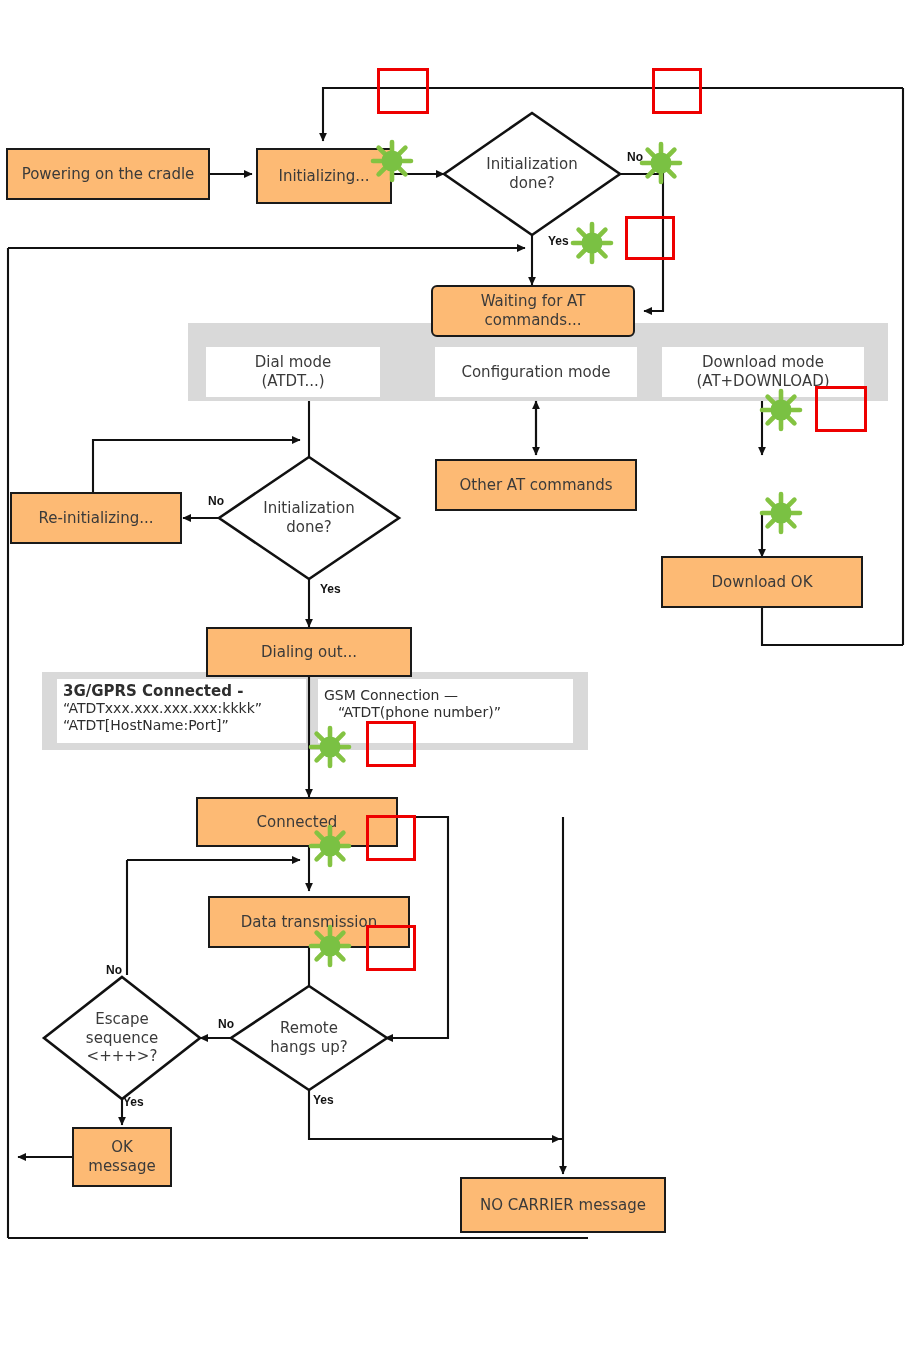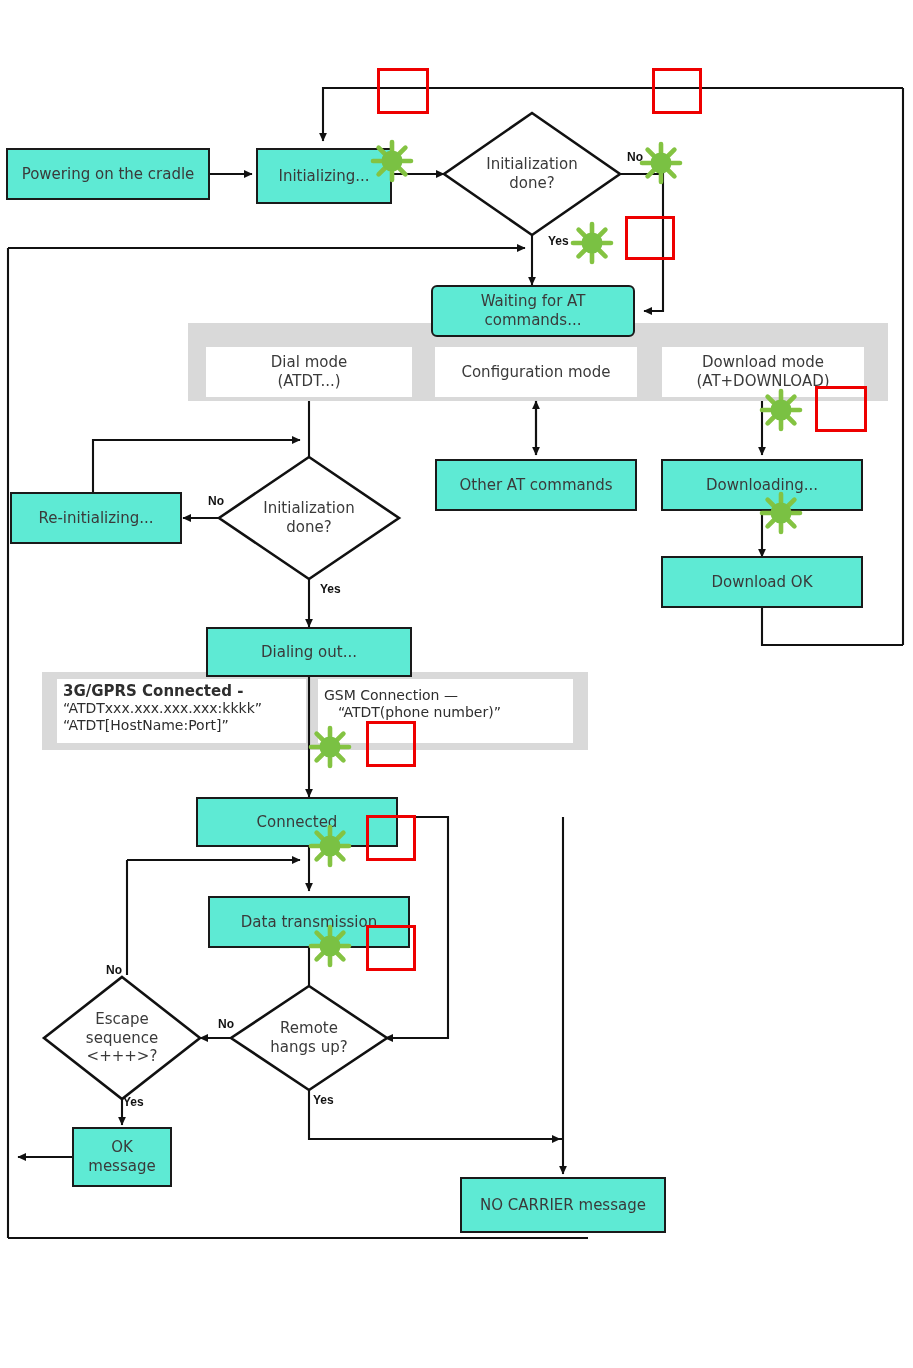--- a/index.html
+++ b/index.html
@@ -1,20 +1,20 @@
 <!DOCTYPE html>
 <html><head>
 <meta charset="utf-8">
 <style>
   html,body{margin:0;padding:0;background:#ffffff;}
   #page{position:relative;width:913px;height:1368px;background:#ffffff;overflow:hidden;
         font-family:"DejaVu Sans","Liberation Sans",sans-serif;}
   svg{position:absolute;left:0;top:0;width:913px;height:1368px;}
   .node{position:absolute;box-sizing:border-box;display:flex;align-items:center;
-        justify-content:center;text-align:center;background:#5eead4;
+        justify-content:center;text-align:center;background:#fdba74;
         border:2px solid #1a1a1a;color:#3a3a3a;font-size:15px;line-height:1.25;
         font-family:"DejaVu Sans","Liberation Sans",sans-serif;}
   .plain{border:none;background:#ffffff;}
   .band{position:absolute;background:#d9d9d9;border:none;}
   .diamond-label{position:absolute;display:flex;align-items:center;justify-content:center;
         text-align:center;color:#3a3a3a;font-size:15px;line-height:1.25;pointer-events:none;}
   .edge-label{position:absolute;font-family:Liberation Sans, sans-serif;
         font-weight:bold;font-size:12px;color:#111;}
   .redbox{position:absolute;border:3px solid #ee0000;background:transparent;}
   .conn{position:absolute;box-sizing:border-box;background:#ffffff;text-align:left;
@@ -98,31 +98,30 @@
     </g>
   </svg>
 
   <div class="node" style="left:6px;top:148px;width:204px;height:52px;">Powering on the cradle</div>
 
   <div class="node" style="left:256px;top:148px;width:136px;height:56px;">Initializing...</div>
 
   <div class="node" style="left:431px;top:285px;width:204px;height:52px;white-space:pre-line;border-radius:6px;">Waiting for AT
 commands...</div>
 
-  <div class="node plain" style="left:206px;top:347px;width:206px;height:50px;white-space:pre-line;">Dial mode
+  <div class="node plain" style="left:206px;top:347px;width:174px;height:50px;white-space:pre-line;">Dial mode
 (ATDT...)</div>
 
   <div class="node plain" style="left:435px;top:347px;width:202px;height:50px;">Configuration mode</div>
 
   <div class="node plain" style="left:662px;top:347px;width:202px;height:50px;white-space:pre-line;">Download mode
 (AT+DOWNLOAD)</div>
 
   <div class="node" style="left:435px;top:459px;width:202px;height:52px;">Other AT commands</div>
 
-  <div class="node" style="left:661px;top:459px;width:202px;height:52px;">Downloading...</div>
 
   <div class="node" style="left:661px;top:556px;width:202px;height:52px;">Download OK</div>
 
   <div class="node" style="left:10px;top:492px;width:172px;height:52px;">Re-initializing...</div>
 
   <div class="node" style="left:206px;top:627px;width:206px;height:50px;">Dialing out...</div>
 
   <div class="node" style="left:196px;top:797px;width:202px;height:50px;">Connected</div>
 
   <div class="node" style="left:208px;top:896px;width:202px;height:52px;">Data transmission</div>

